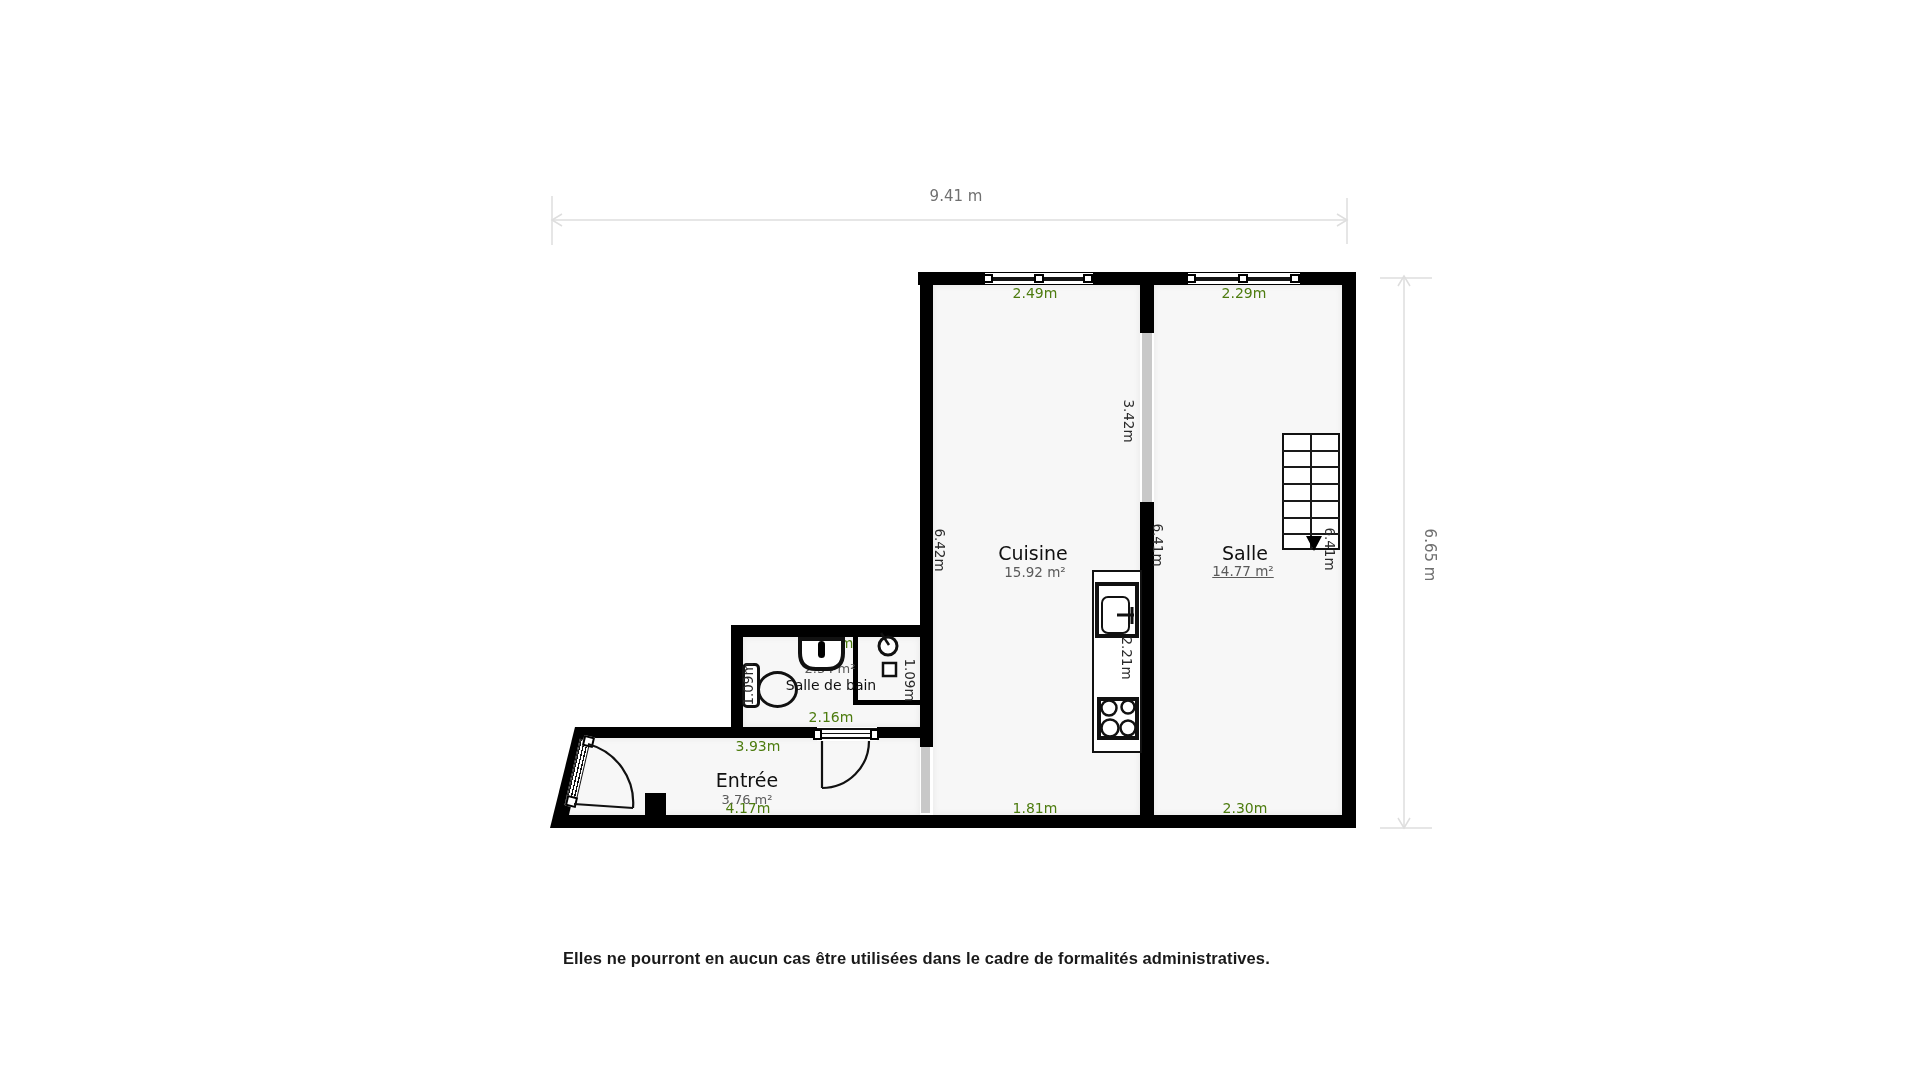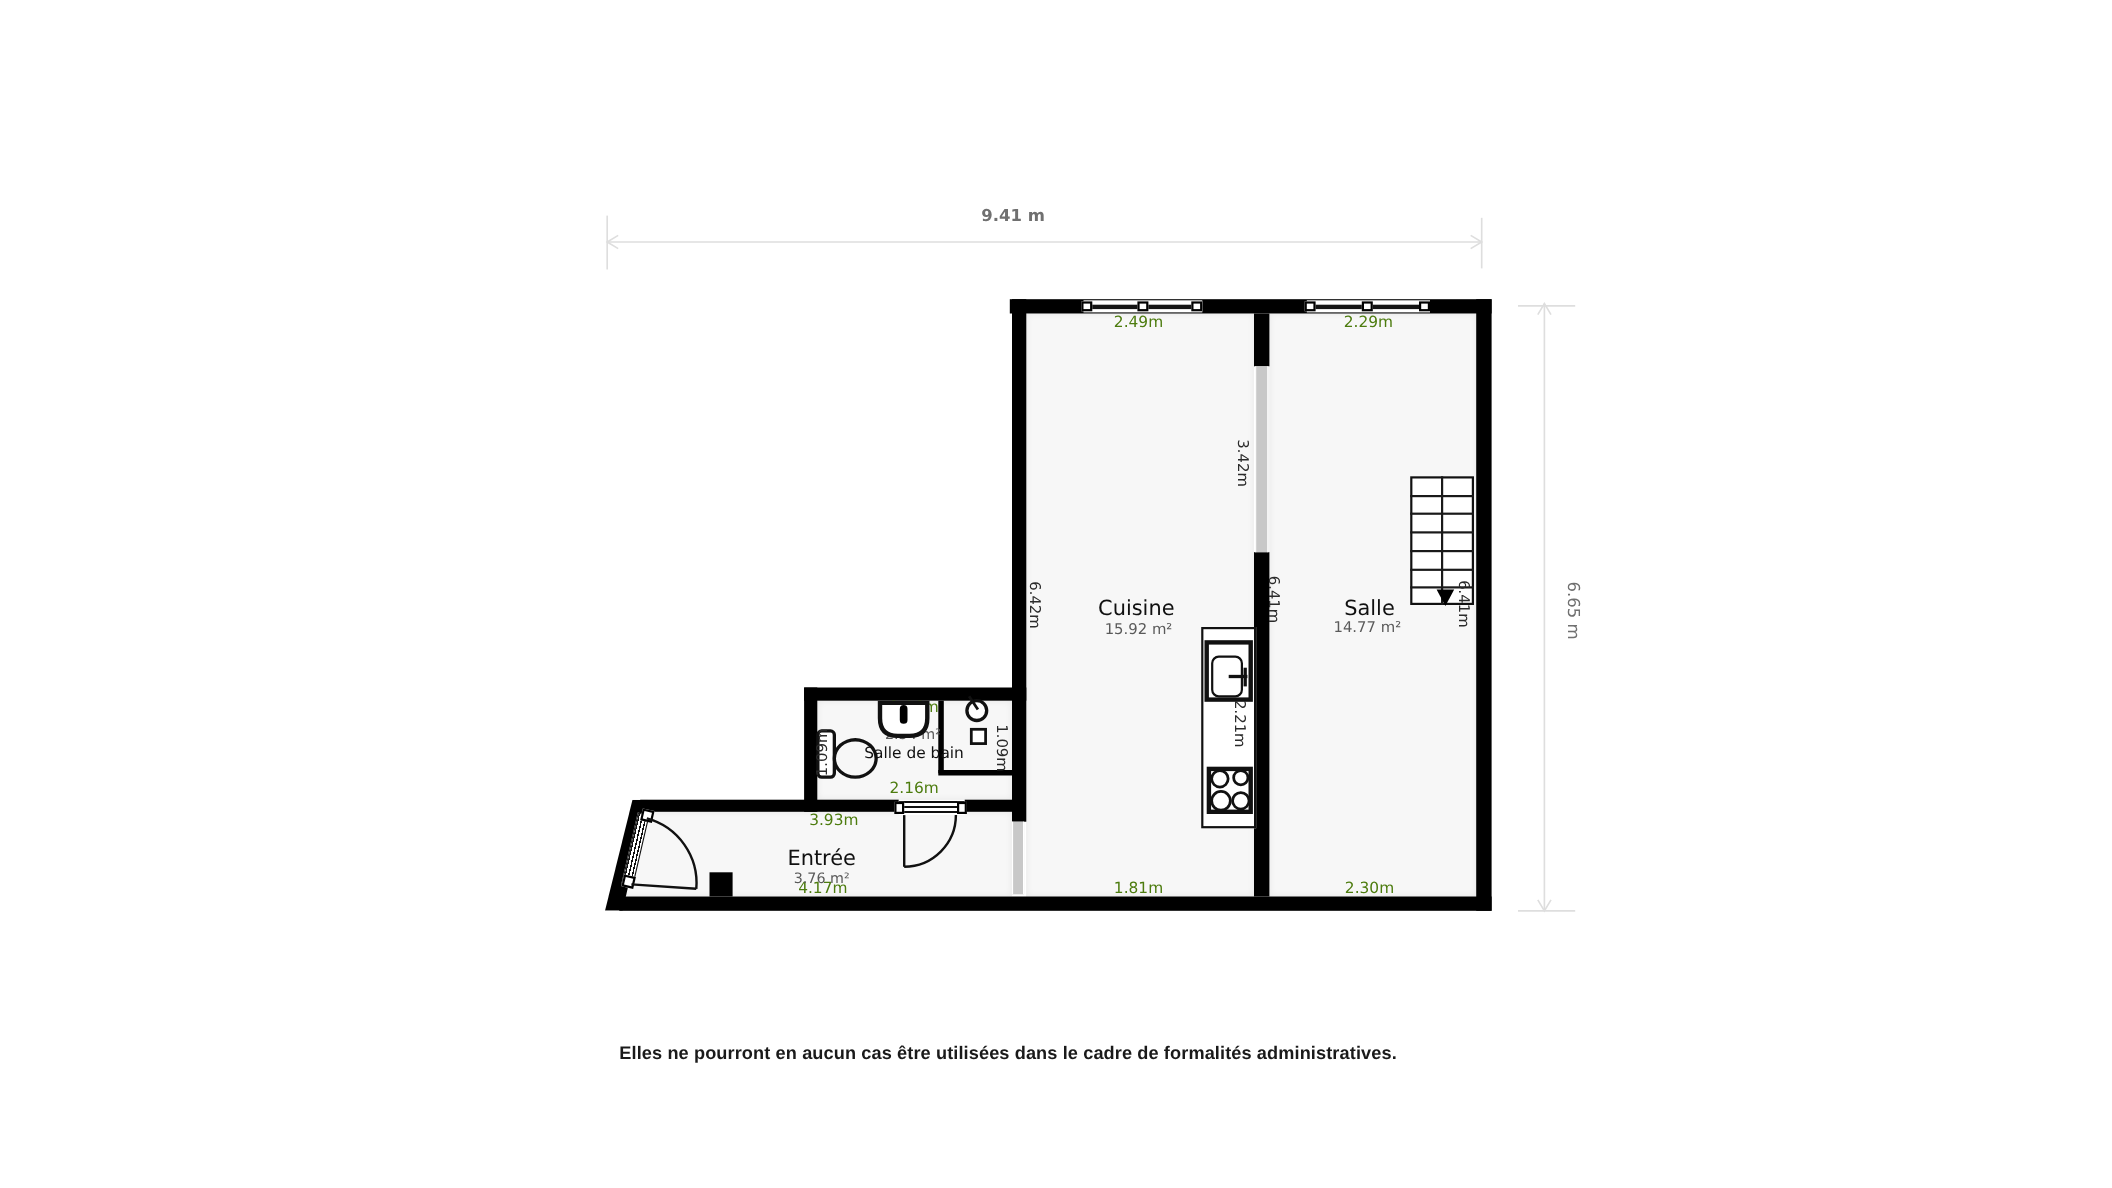--- a/index.html
+++ b/index.html
@@ -130,21 +130,21 @@
       <path d="M1132,607 V624" stroke="#111" stroke-width="3"></path>
     </g>
     <g stroke="#111" stroke-width="2.5" fill="none">
       <circle cx="1109" cy="708" r="7.5"></circle>
       <circle cx="1110" cy="728" r="8.5"></circle>
       <circle cx="1128" cy="707" r="6.5"></circle>
       <circle cx="1128" cy="728" r="7.5"></circle>
     </g>
   </svg>
 
-  <div class="abs hlab dim-text" style="left:921px;top:196px;font-weight:bold;">9.41 m</div>
+  <div class="abs hlab dim-text" style="left:956px;top:196px;">9.41 m</div>
   <div class="abs vlab dim-text" style="left:1430px;top:555px;">6.65 m</div>
 
   <div class="abs hlab" style="left:1035px;top:293px;">2.49m</div>
   <div class="abs hlab" style="left:1244px;top:293px;">2.29m</div>
   <div class="abs vlab" style="left:940px;top:550px;">6.42m</div>
   <div class="abs vlab" style="left:1129px;top:421px;">3.42m</div>
   <div class="abs vlab" style="left:1158px;top:545px;">6.41m</div>
   <div class="abs vlab" style="left:1127px;top:658px;">2.21m</div>
   <div class="abs vlab" style="left:1330px;top:549px;">6.41m</div>
   <div class="abs hlab" style="left:1035px;top:808px;">1.81m</div>
@@ -152,21 +152,21 @@
   <div class="abs hlab" style="left:831px;top:643px;">2.16m</div>
   <div class="abs vlab-ccw" style="left:748px;top:684px;">1.09m</div>
   <div class="abs vlab" style="left:910px;top:680px;">1.09m</div>
   <div class="abs hlab" style="left:831px;top:717px;">2.16m</div>
   <div class="abs hlab" style="left:758px;top:746px;">3.93m</div>
   <div class="abs hlab" style="left:748px;top:808px;">4.17m</div>
 
   <div class="abs hlab room-name" style="left:1033px;top:553px;">Cuisine</div>
   <div class="abs hlab room-area" style="left:1035px;top:572px;">15.92 m²</div>
   <div class="abs hlab room-name" style="left:1245px;top:553px;">Salle</div>
-  <div class="abs hlab room-area" style="left:1243px;top:571px;">14.77 m²</div>
+  <div class="abs hlab room-area" style="left:1243px;top:571px;text-decoration:underline;">14.77 m²</div>
   <div class="abs hlab room-name" style="left:831px;top:685px;font-size:14px;">Salle de bain</div>
   <div class="abs hlab room-area" style="left:830px;top:668px;font-size:13px;">2.34 m²</div>
   <div class="abs hlab room-name" style="left:747px;top:780px;">Entrée</div>
   <div class="abs hlab room-area" style="left:747px;top:799px;font-size:13px;">3.76 m²</div>
 
   <div class="footer-line" style="top:949px;font-weight:bold;">Elles ne pourront en aucun cas être utilisées dans le cadre de formalités administratives.</div>
 
 </div>
 
 </body></html>

